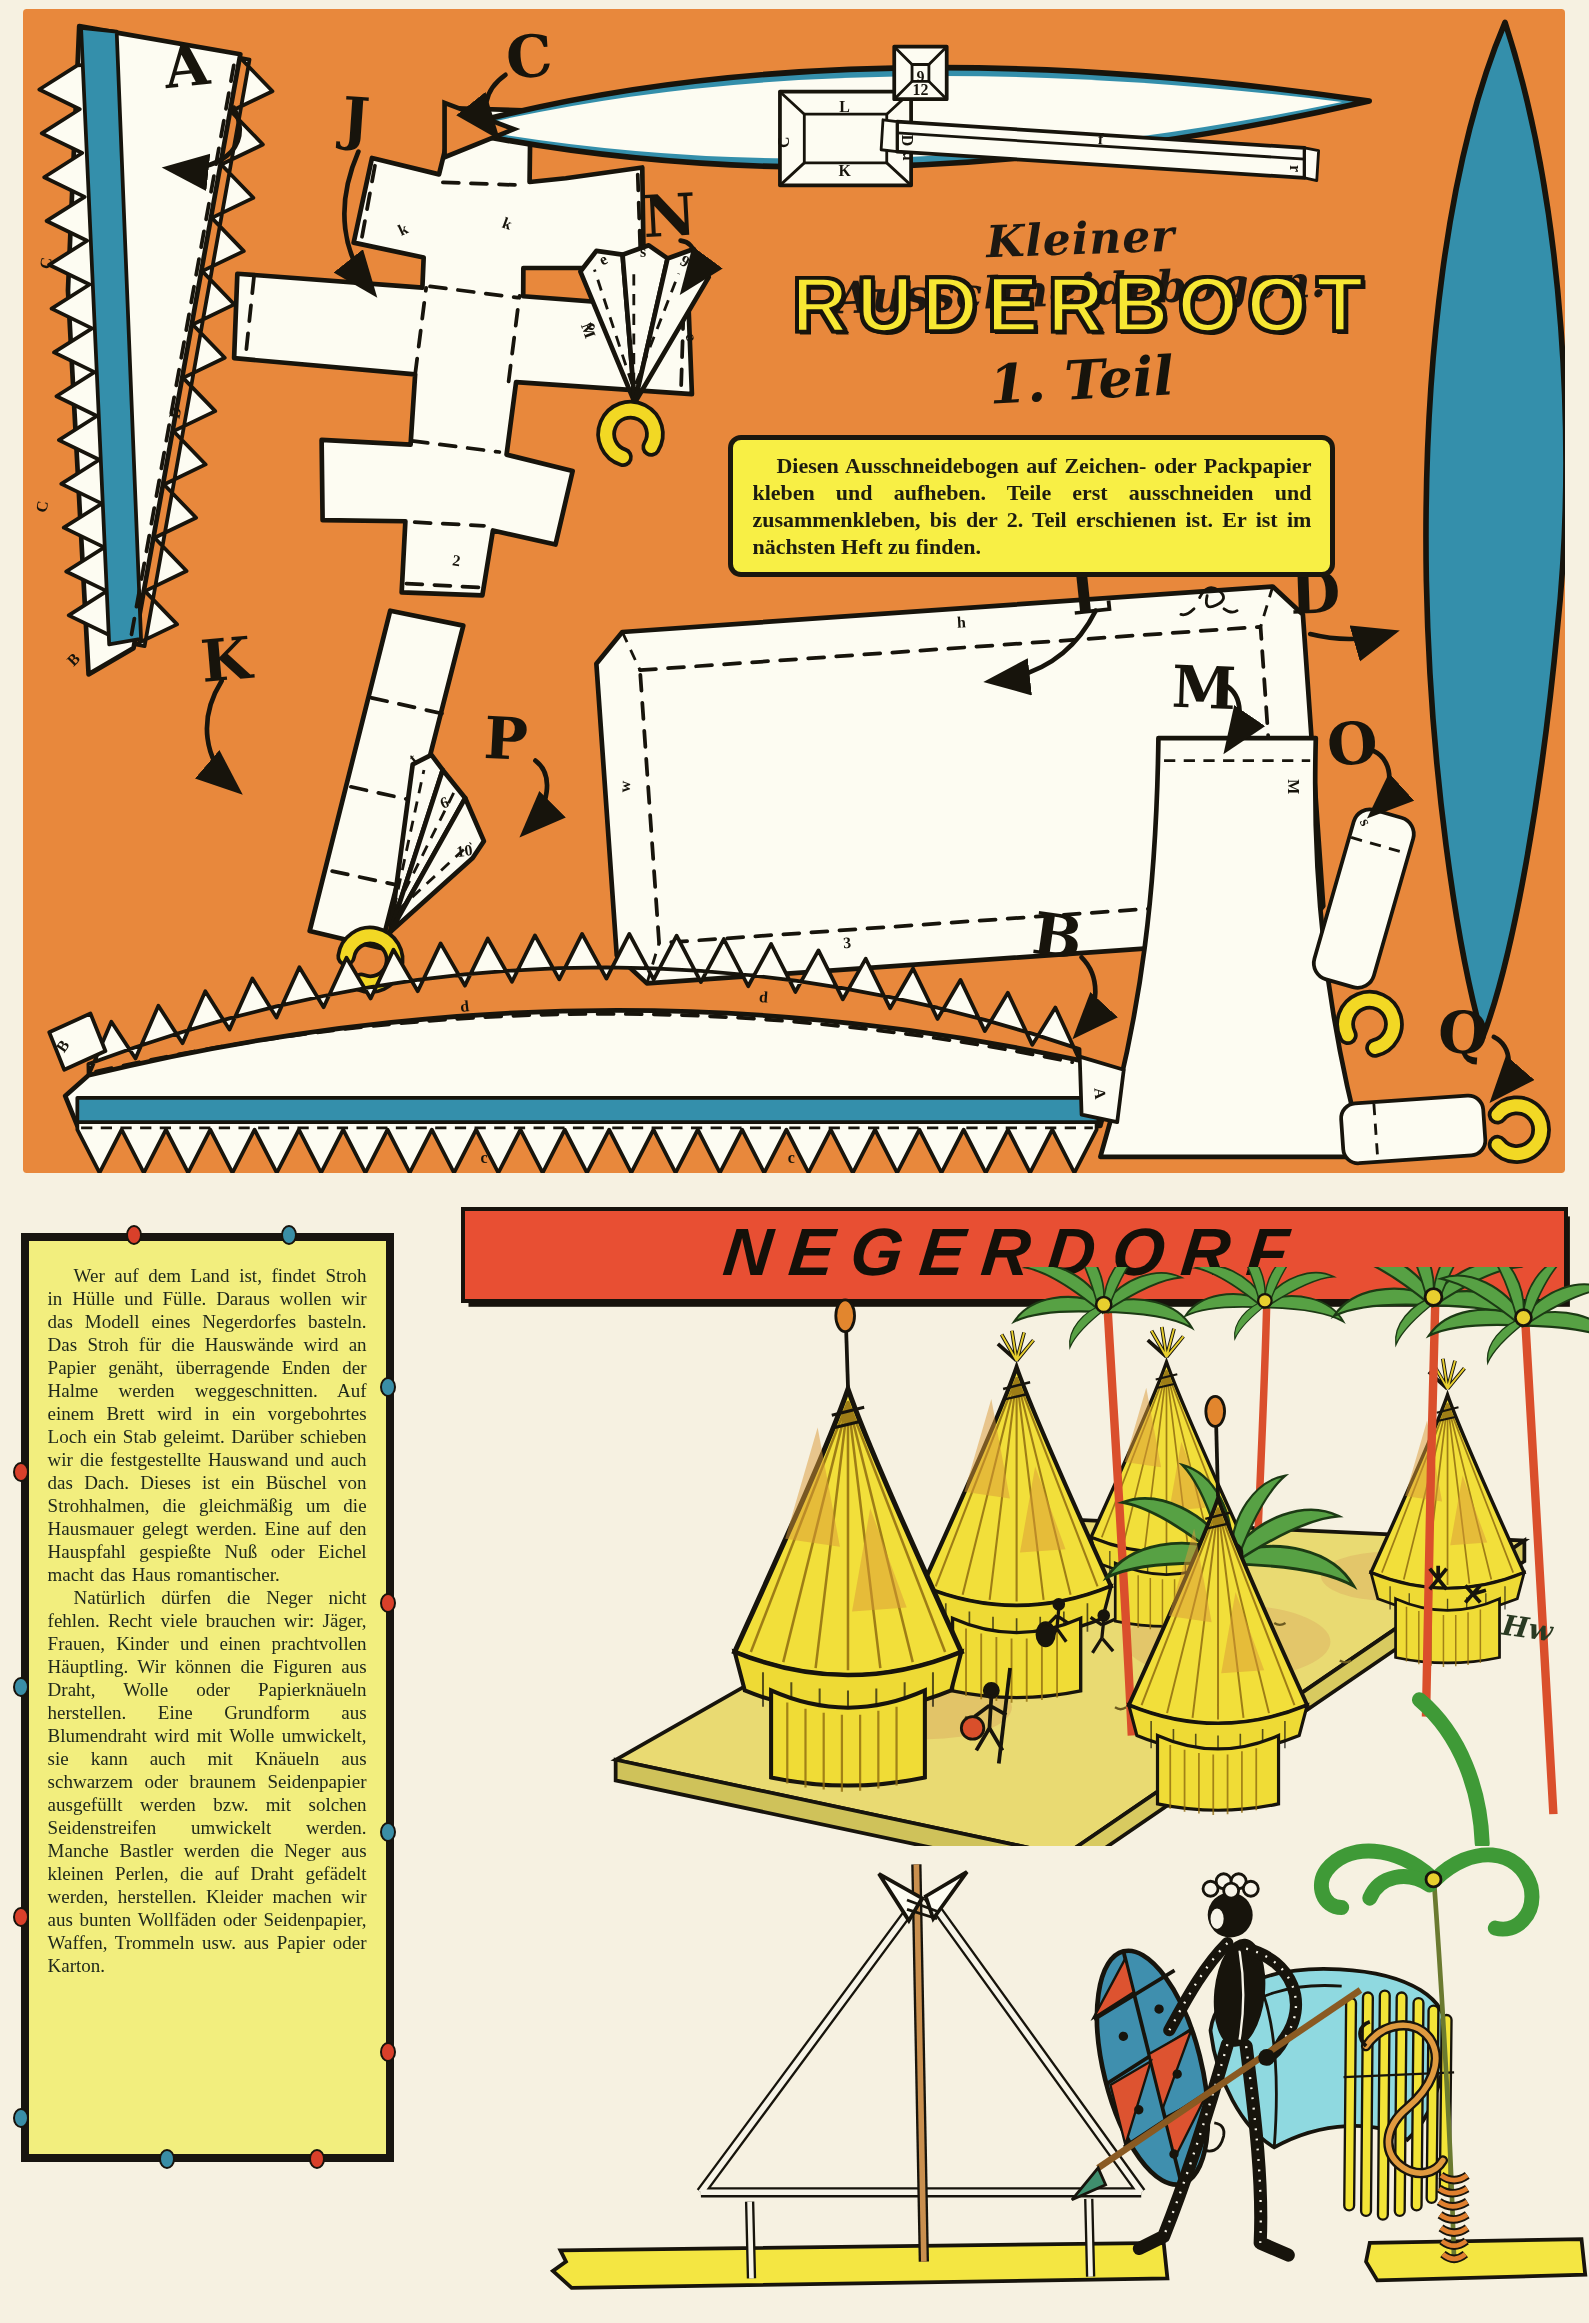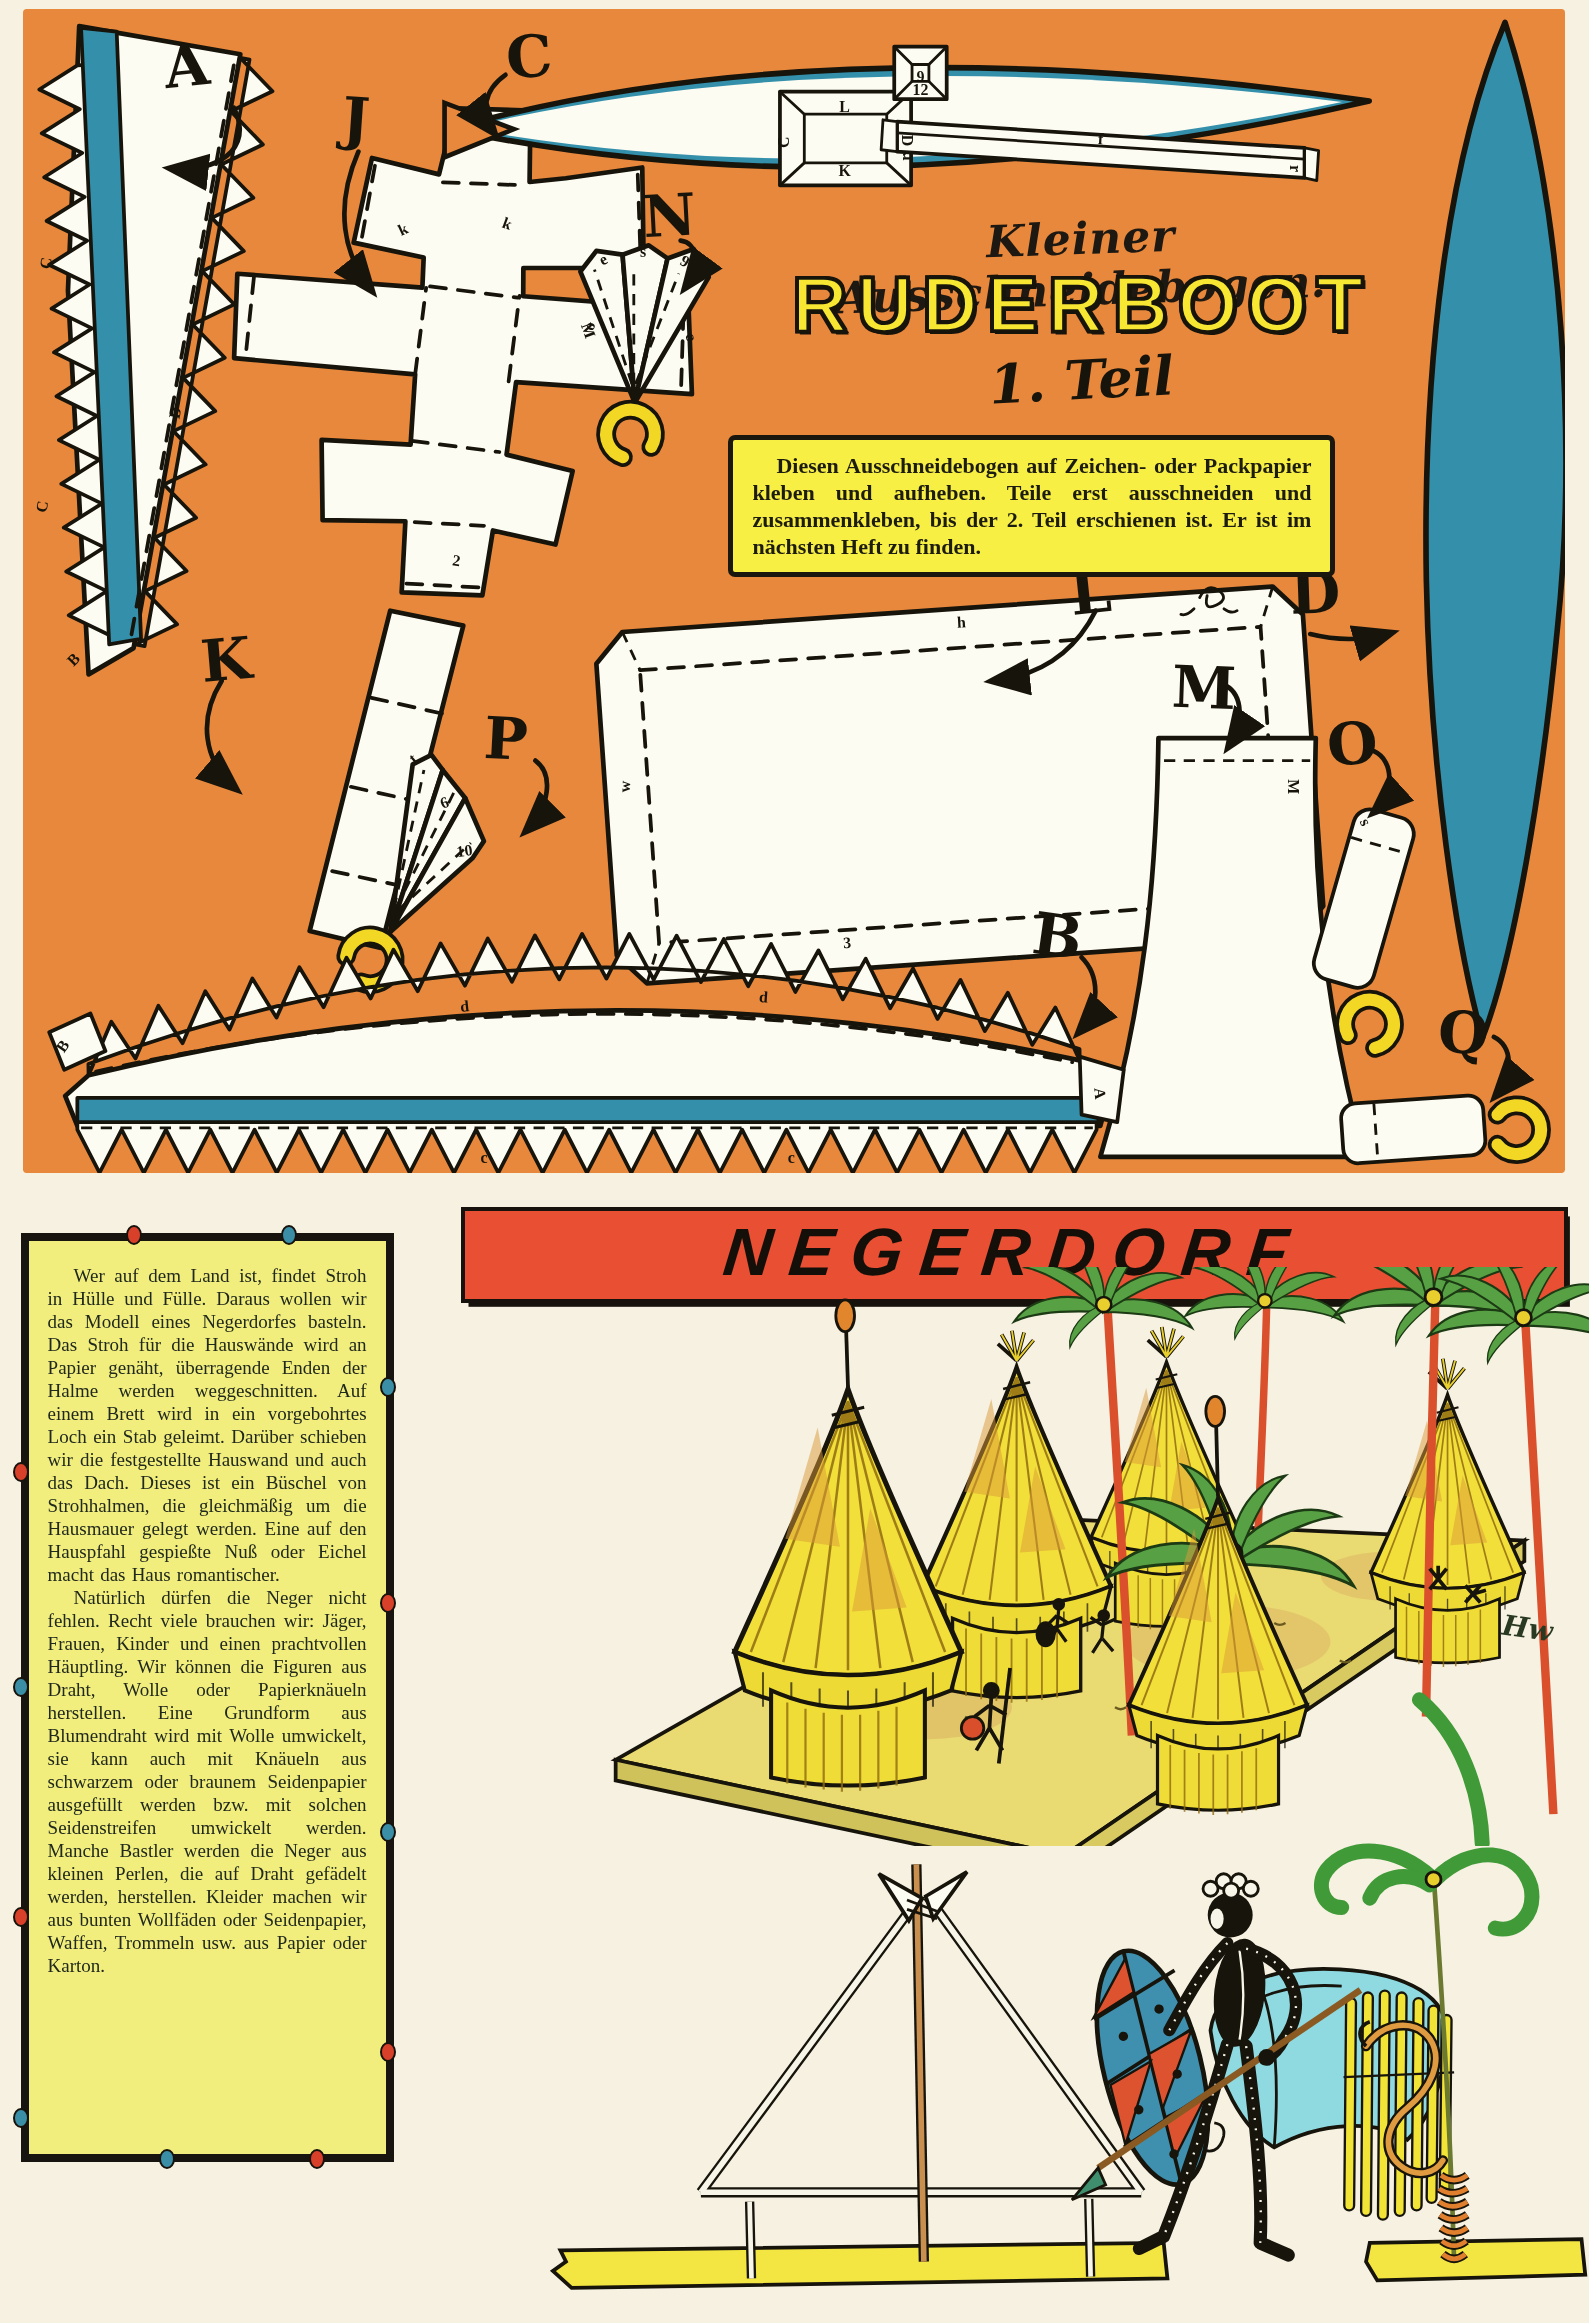--- a/index.html
+++ b/index.html
@@ -20,21 +20,21 @@
   .ring-y{fill:none;stroke:#f2d824;stroke-width:13;stroke-linecap:round;}
   .part-label{position:absolute;font:bold 58px "DejaVu Serif",serif;color:#17140c;line-height:1;}
   .title-script{position:absolute;left:740px;top:204px;width:637px;text-align:center;
       font:bold italic 44px "DejaVu Serif",serif;color:#1d1812;transform:rotate(-2deg);letter-spacing:0.9px;}
   .title-main{position:absolute;left:731px;top:251px;width:656px;text-align:center;
       font:bold 77px "Liberation Sans",sans-serif;letter-spacing:9.4px;color:#f7e733;
       -webkit-text-stroke:3.7px #17140c;text-shadow:2.8px 2.8px 0 #17140c,-1.9px 1.9px 0 #17140c,1.9px -1.9px 0 #17140c,-1.9px -1.9px 0 #17140c;}
   .title-part{position:absolute;left:899px;top:339px;width:319px;text-align:center;
       font:bold italic 54px "DejaVu Serif",serif;color:#17140c;transform:rotate(-3deg);}
   .instr-box{position:absolute;left:705px;top:426px;width:607px;height:142px;background:#f8ef45;
-      border:5.6px solid #1a170e;border-radius:7px;box-sizing:border-box;padding:11.2px 19px 7.5px 19px;}
+      border:5.6px solid #1a170e;border-radius:13px;box-sizing:border-box;padding:11.2px 19px 7.5px 19px;}
   .instr-box p{margin:0;font:bold 22px/27px "Liberation Serif",serif;color:#1d1c10;text-align:justify;text-indent:24px;}
   
   .banner{position:absolute;left:461px;top:1207px;width:1107px;height:96px;background:#e84f33;
       border:4.7px solid #17130c;box-sizing:border-box;box-shadow:4.7px 6.6px 0 -2.8px #17130c;}
   .banner span{display:block;text-align:center;font:bold italic 67px/82px "Liberation Sans",sans-serif;
       color:#141009;letter-spacing:17px;transform:skewX(-6deg);}
   .article-box{position:absolute;left:20.6px;top:1233px;width:373px;height:929px;background:#f2ee7e;
       border:8.4px solid #181510;box-sizing:border-box;padding:22.5px 19px;overflow:hidden;}
   .article-box p{margin:0;font:19px/23px "Liberation Serif",serif;color:#20291c;
       text-align:justify;text-indent:26px;hyphens:auto;word-spacing:1.4px;}

